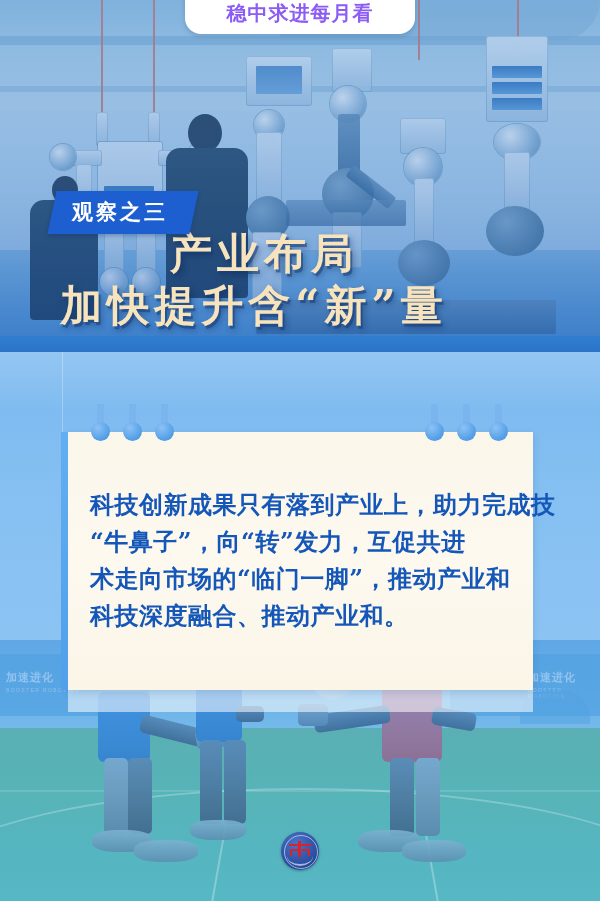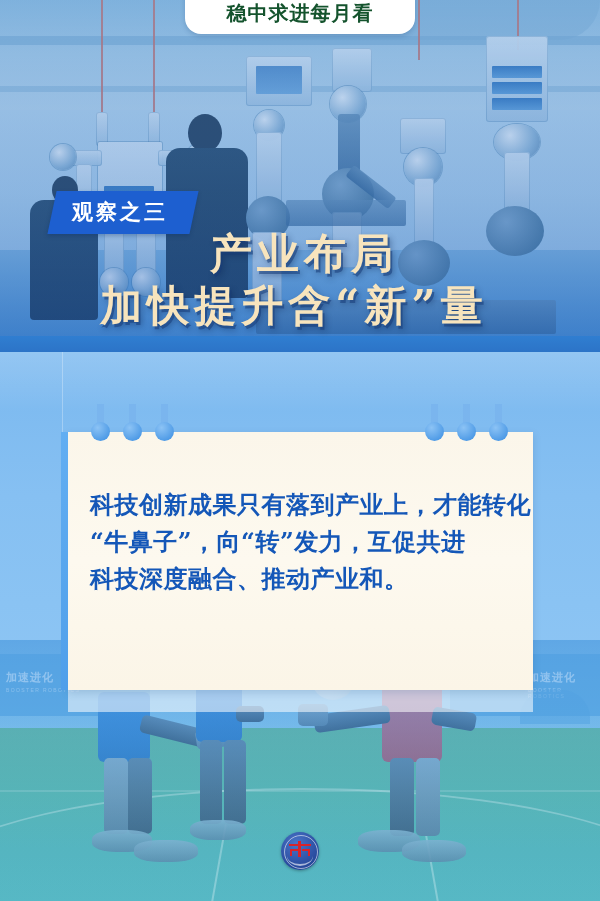--- a/index.html
+++ b/index.html
@@ -72,35 +72,35 @@
       rgba(74,150,225,.42) 0%,rgba(70,150,225,.34) 30%,rgba(80,170,215,.22) 60%,rgba(90,185,210,.18) 100%);}
 
   
   .pill{
     position:absolute;left:185px;top:-14px;width:230px;height:48px;
     background:#ffffff;border-radius:0 0 16px 16px;
     box-shadow:0 2px 5px rgba(20,60,110,.22);
     display:flex;align-items:flex-end;justify-content:center;padding-bottom:7px;
     box-sizing:border-box;z-index:30;
   }
-  .pill-txt{color:#14532d;font-size:20px;font-weight:bold;letter-spacing:1px;
+  .pill-txt{color:#8b5cf6;font-size:20px;font-weight:bold;letter-spacing:1px;
     font-family:"DejaVu Sans","Liberation Sans",sans-serif;}
 
   
   .obs{
     position:absolute;left:52px;top:191px;z-index:25;
     background:#1d5fd0;padding:7px 26px 8px 20px;
     transform:skewX(-12deg);
     box-shadow:0 2px 4px rgba(10,40,90,.3);
   }
   .obs-txt{display:block;transform:skewX(12deg);color:#ffffff;font-size:21px;font-weight:bold;
     letter-spacing:3px;font-family:"DejaVu Serif","Liberation Serif",serif;}
 
   
-  .title{position:absolute;left:0;top:228px;width:488px;z-index:24;text-align:center;margin-left:40px;}
+  .title{position:absolute;left:0;top:228px;width:488px;z-index:24;text-align:center;}
   .tline{
     color:#f7e4bd;font-size:42px;font-weight:bold;line-height:52px;
     letter-spacing:5px;white-space:nowrap;
     font-family:"DejaVu Serif","Liberation Serif",serif;
     text-shadow:2px 3px 0 rgba(24,60,120,.55), 3px 4px 6px rgba(10,35,80,.45);
   }
   .tline1{padding-left:40px;}
   .tline2{padding-left:20px;}
 
   
@@ -308,22 +308,23 @@
     <div class="pin" style="left:494px;">
         <div class="pin-rod"></div>
         <div class="pin-head"></div>
       </div>
   </div>
 
   <div class="card-shadow"></div>
   <div class="card">
     <div class="card-spine"></div>
     <div class="card-inner">
-      <div class="body-line">科技创新成果只有落到产业上，才能转化</div>
+      <div class="body-line">科技创新成果只有落到产业上，助力完成技</div>
       <div class="body-line">“牛鼻子”，向“转”发力，互促共进</div>
+      <div class="body-line">术走向市场的“临门一脚”，推动产业和</div>
       <div class="body-line">科技深度融合、推动产业和。</div>
     </div>
   </div>
 
   <div class="footer">
     <div class="logo">
       <div class="logo-ring"></div>
       <div class="logo-mark">
         <div class="lm" style="left:0;top:3px;width:22px;height:2px;"></div>
         <div class="lm" style="left:9px;top:0;width:3px;height:16px;"></div>

